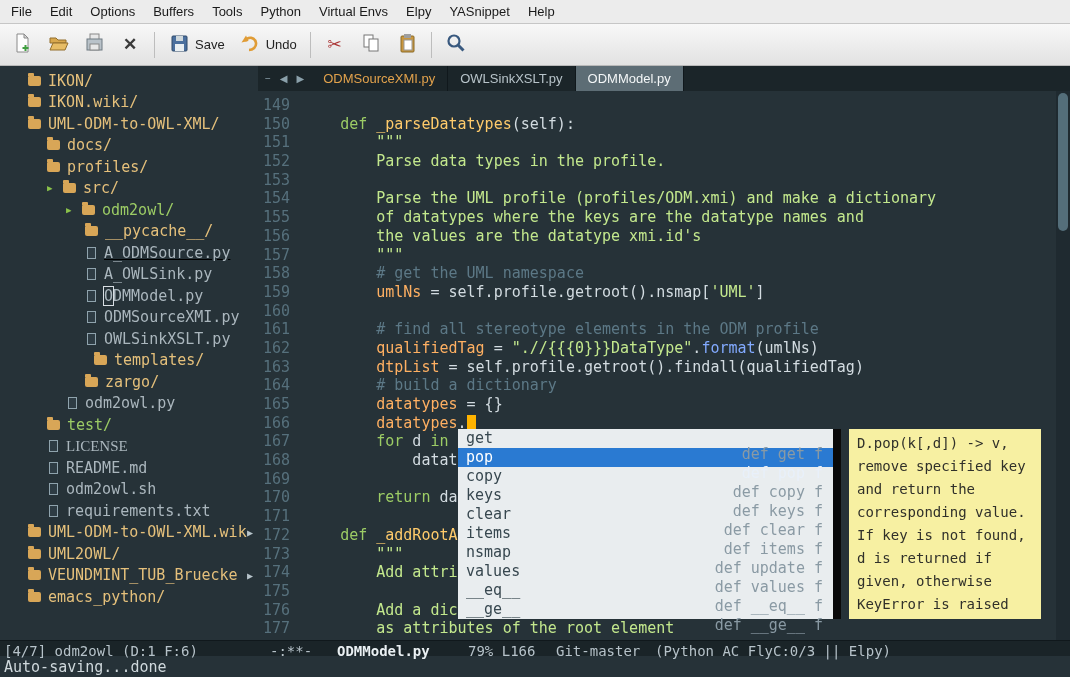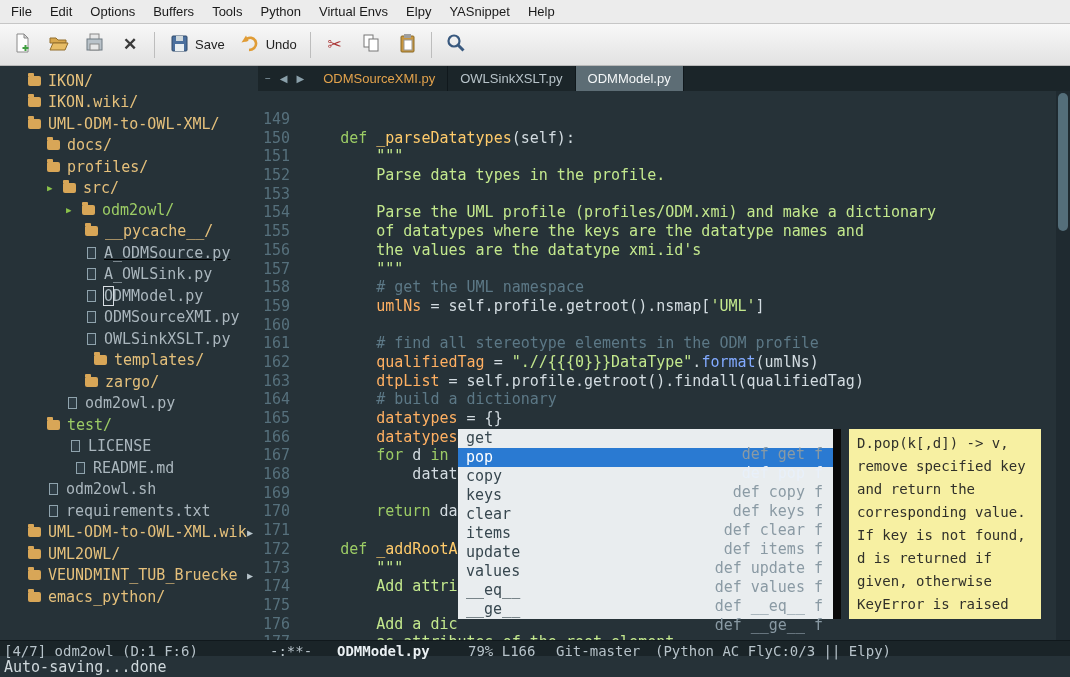--- a/index.html
+++ b/index.html
@@ -42,21 +42,21 @@
   .editor-col { flex:1; display:flex; flex-direction:column; min-width:0; }
   .tabbar { height:25px; flex:none; background:#1b2529; display:flex; align-items:stretch;
             font-size:13px; color:#b8c4ca; }
   .tab-controls { display:flex; align-items:center; padding:0 7px; gap:9px; color:#8aa0aa; font-size:10px; }
   .tab { display:flex; align-items:center; padding:0 12px; border-right:1px solid #10181c; }
   .tab.modified { color:#e2a24c; }
   .tab.active { background:#5d6d75; color:#f3f6f7; }
 
   
   .code { flex:1; position:relative; overflow:hidden; background:#263238;
-          font-family:"DejaVu Sans Mono", monospace; font-size:15px; line-height:18.7px; padding-top:19px; }
+          font-family:"DejaVu Sans Mono", monospace; font-size:15px; line-height:18.7px; padding-top:5px; }
   .line { display:flex; height:18.7px; white-space:pre; }
   .lnum { width:32px; text-align:right; color:#56707c; flex:none; }
   .ltext { margin-left:14px; white-space:pre; }
   .s-pl { color:#d3dce1; } .s-kw { color:#9ccc65; } .s-fn { color:#ffcb6b; }
   .s-var { color:#ffb062; } .s-str { color:#c3e88d; } .s-com { color:#5c7886; } .s-meth { color:#82aaff; }
   .cursor { display:inline-block; width:9px; height:16px; background:#ffb300; vertical-align:-3px; }
 
   
   .popup { position:absolute; left:200px; top:338px; width:383px; background:#e9edef;
            border-right:8px solid #0a0a0a; z-index:5; }
@@ -251,25 +251,25 @@
           <span class="tree-label c-dir">zargo/</span>
         </div>
         <div class="tree-item" style="padding-left: 66px;">
           <span class="icon-file"></span>
           <span class="tree-label c-file">odm2owl.py</span>
         </div>
         <div class="tree-item" style="padding-left: 47px;">
           <span class="icon-folder"></span>
           <span class="tree-label c-green">test/</span>
         </div>
-        <div class="tree-item" style="padding-left: 69px;">
+        <div class="tree-item" style="padding-left: 47px; font-family: Liberation Serif, serif;">
           <span class="icon-file"></span>
           <span class="tree-label c-file">LICENSE</span>
         </div>
-        <div class="tree-item" style="padding-left: 47px; margin-left: 27px;">
+        <div class="tree-item" style="padding-left: 47px;">
           <span class="icon-file"></span>
           <span class="tree-label c-file">README.md</span>
         </div>
         <div class="tree-item" style="padding-left: 47px;">
           <span class="icon-file"></span>
           <span class="tree-label c-file">odm2owl.sh</span>
         </div>
         <div class="tree-item" style="padding-left: 47px;">
           <span class="icon-file"></span>
           <span class="tree-label c-file">requirements.txt</span>
@@ -360,21 +360,21 @@
             </div>
             <div class="popup-row">
               <span class="popup-name">clear</span>
               <span class="popup-ann">def clear f</span>
             </div>
             <div class="popup-row">
               <span class="popup-name">items</span>
               <span class="popup-ann">def items f</span>
             </div>
             <div class="popup-row">
-              <span class="popup-name">update</span>
+              <span class="popup-name">nsmap</span>
               <span class="popup-ann">def update f</span>
             </div>
             <div class="popup-row">
               <span class="popup-name">values</span>
               <span class="popup-ann">def values f</span>
             </div>
             <div class="popup-row">
               <span class="popup-name">__eq__</span>
               <span class="popup-ann">def __eq__ f</span>
             </div>

